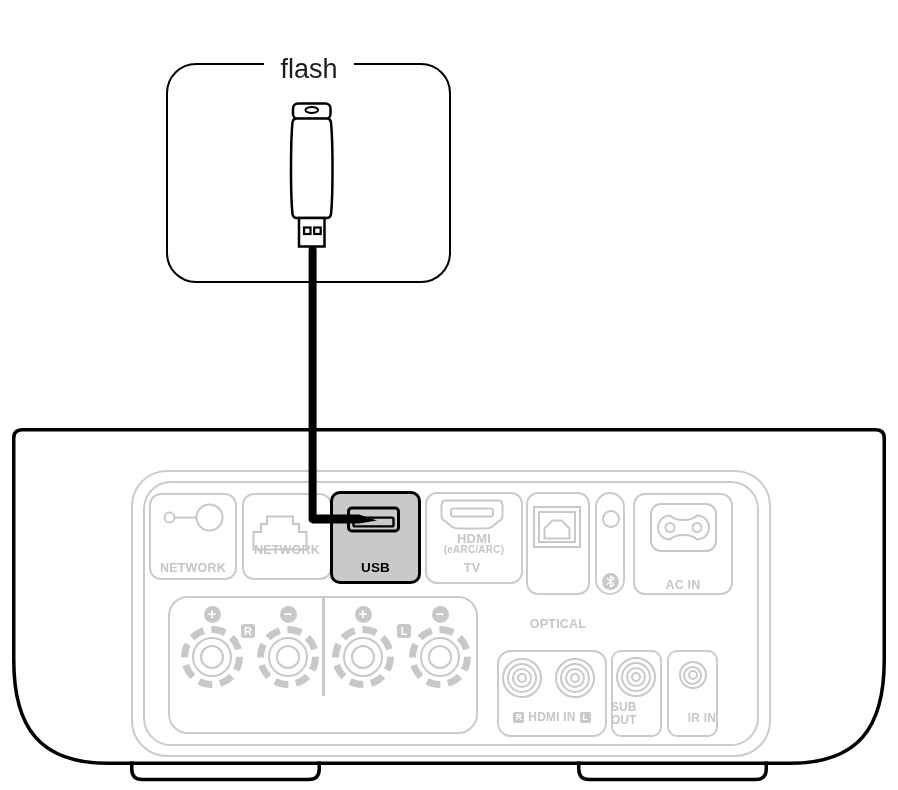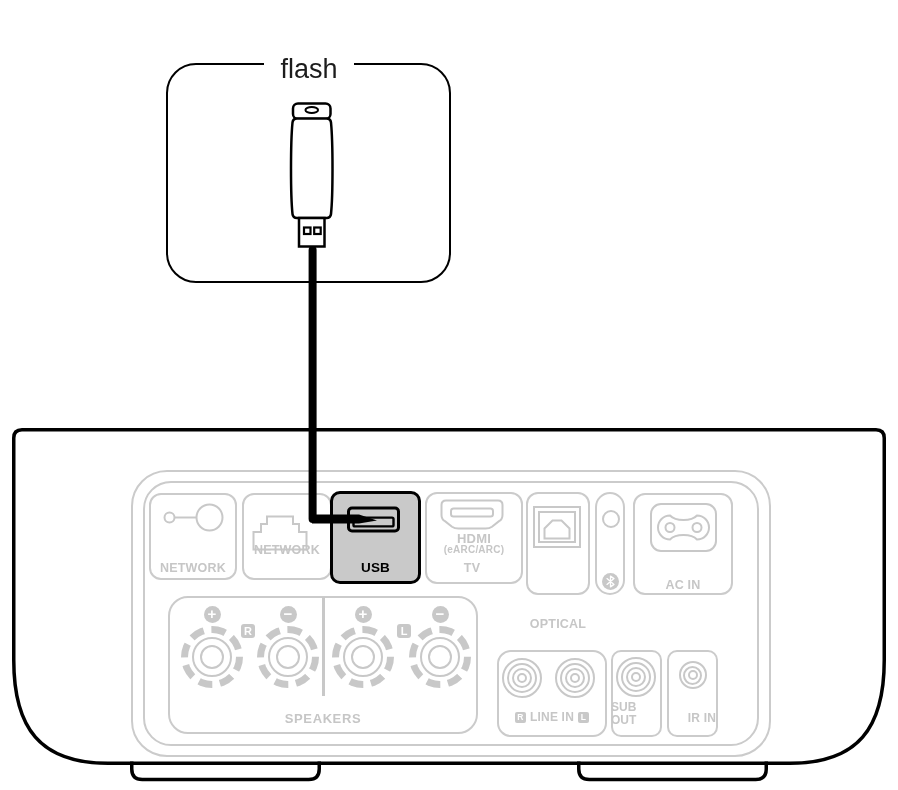--- a/index.html
+++ b/index.html
@@ -265,25 +265,24 @@
   <div class="title2">flash</div>
 
   <div class="lbl l-connect">NETWORK</div>
   <div class="lbl l-network">NETWORK</div>
   <div class="lbl l-usb">USB</div>
   <div class="lbl l-hdmi1">HDMI</div>
   <div class="lbl l-hdmi2">(eARC/ARC)</div>
   <div class="lbl l-hdmi3">TV</div>
   <div class="lbl l-optical">OPTICAL</div>
   <div class="lbl l-ac">AC IN</div>
-  <div class="lbl l-speakers">SPEAKERS</div>
 
   <div class="lbl l-linein-row">
     <span class="badge-sm">R</span>
-    <span>LINE IN</span>
+    <span>HDMI IN</span>
     <span class="badge-sm">L</span>
   </div>
 
   <div class="abs l-subout">
     <span style="display:block">SUB</span>
     <span style="display:block">OUT</span>
   </div>
 
   <div class="lbl l-irin">IR IN</div>
 </div>

